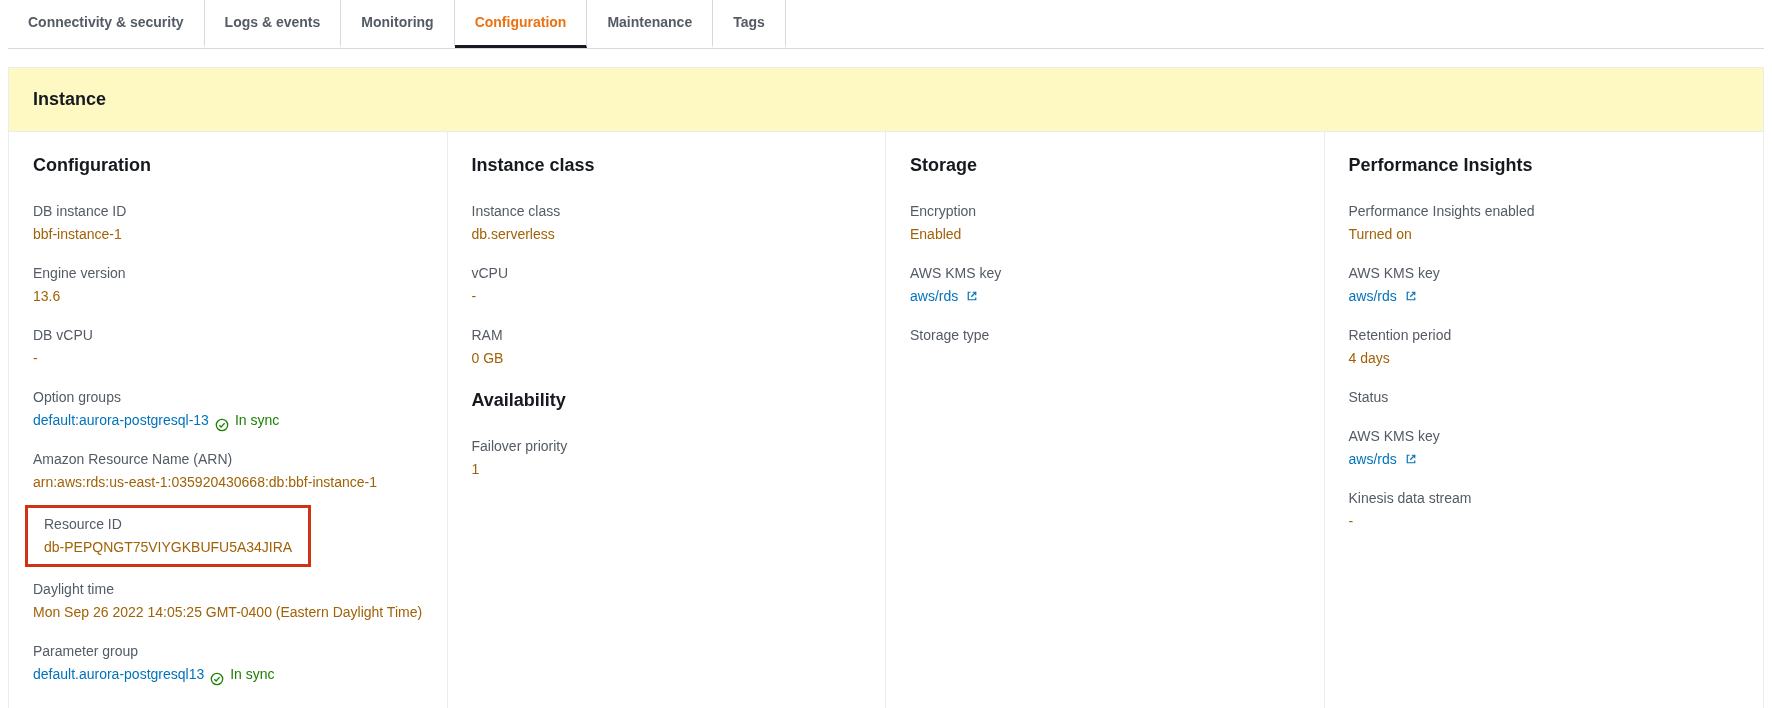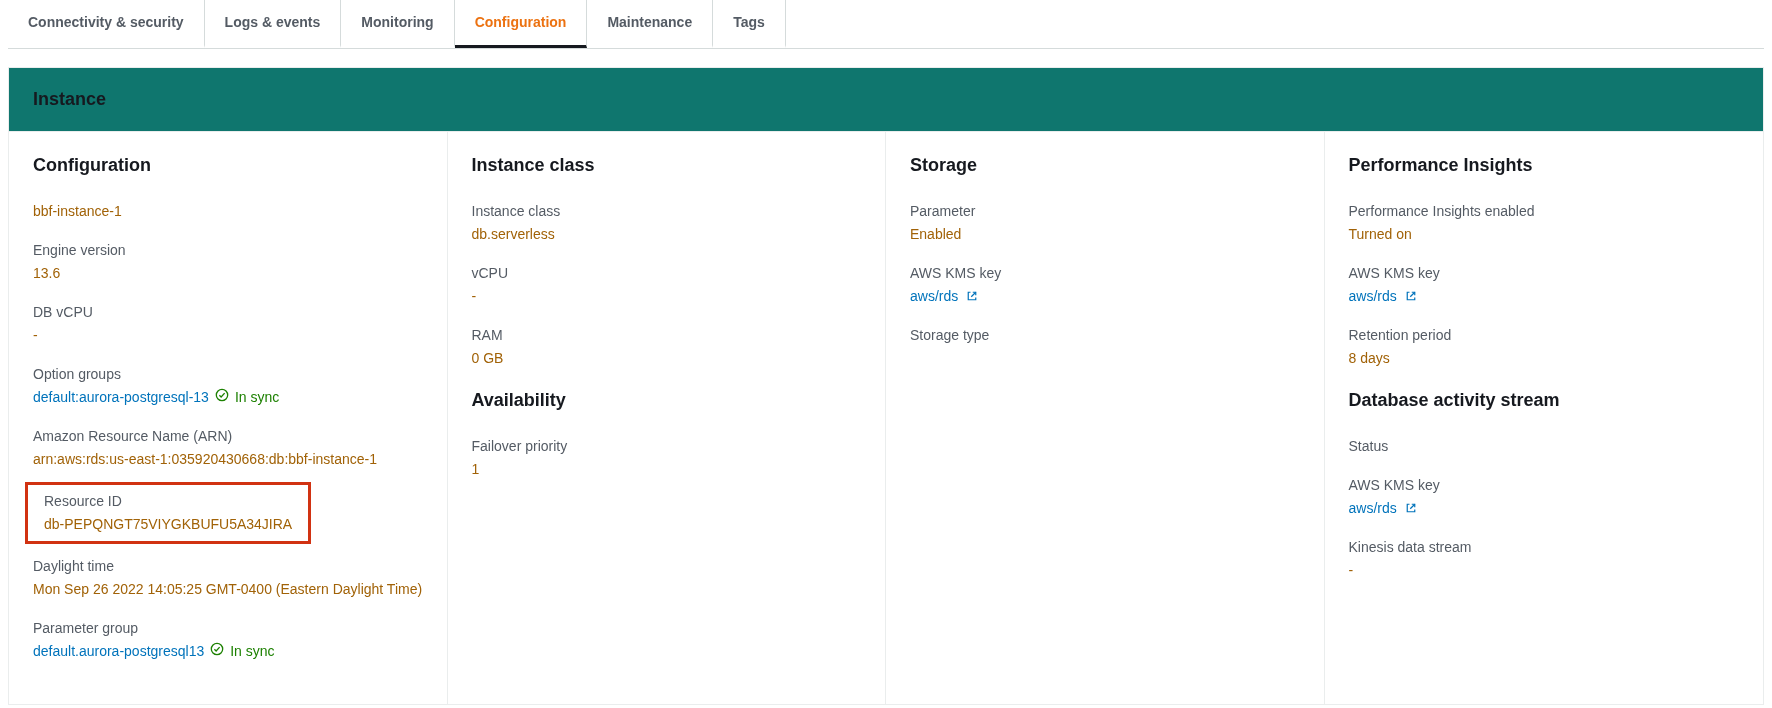--- a/index.html
+++ b/index.html
@@ -34,21 +34,21 @@
     border: 1px solid #eaeded;
     background: #fafafa;
     margin-top: 18px;
   }
   .panel-header {
     padding: 18px 24px;
     font-size: 18px;
     font-weight: 700;
     color: #16191f;
     border-bottom: 1px solid #eaeded;
-    background: #0f766e;
+    background: #fef9c3;
   }
   .panel-body {
     display: grid;
     grid-template-columns: repeat(4, 1fr);
     gap: 0;
     background: #ffffff;
   }
   .col {
     padding: 20px 24px 24px 24px;
     border-right: 1px solid #eaeded;
@@ -71,21 +71,21 @@
   .subsection-title {
     font-size: 18px;
     font-weight: 700;
     color: #16191f;
     margin: 14px 0 22px 0;
   }
   a.link {
     color: #0073bb;
     text-decoration: none;
   }
-  .inline-flex { display: inline-flex; align-items: flex-start; gap: 6px; }
+  .inline-flex { display: inline-flex; align-items: flex-end; gap: 6px; }
   .status-green { color: #1d8102; }
   .highlight-box {
     display: inline-block;
     border: 3px solid #d13212;
     padding: 6px 16px;
     margin: -6px -8px 12px -8px;
   }
   .ext-icon {
     width: 12px; height: 12px; display: inline-block; margin-left: 4px;
     vertical-align: -1px;
@@ -108,20 +108,21 @@
 
 <div class="panel">
   <div class="panel-header">Instance</div>
 
   <div class="panel-body">
 
     <div class="col">
       <div class="section-title">Configuration</div>
 
       <div class="field">
+        <div class="label">DB instance ID</div>
         <div class="value">bbf-instance-1</div>
       </div>
 
       <div class="field">
         <div class="label">Engine version</div>
         <div class="value">13.6</div>
       </div>
 
       <div class="field">
         <div class="label">DB vCPU</div>
@@ -195,21 +196,21 @@
       <div class="field">
         <div class="label">Failover priority</div>
         <div class="value">1</div>
       </div>
     </div>
 
     <div class="col">
       <div class="section-title">Storage</div>
 
       <div class="field">
-        <div class="label">Parameter</div>
+        <div class="label">Encryption</div>
         <div class="value">Enabled</div>
       </div>
 
       <div class="field">
         <div class="label">AWS KMS key</div>
         <div>
           <a href="#" class="link">
             <span>aws/rds</span>
             <span class="ext-icon">
               <svg viewBox="0 0 16 16" width="12" height="12" fill="none" stroke="#0073bb" stroke-width="1.6">
@@ -247,24 +248,23 @@
                   <path d="M9 3h4v4"></path>
                   <path d="M13 3L7 9"></path>
                 </svg>
             </span>
           </a>
         </div>
       </div>
 
       <div class="field">
         <div class="label">Retention period</div>
-        <div class="value">8 days</div>
-      </div>
-
-      <div class="subsection-title">Database activity stream</div>
+        <div class="value">4 days</div>
+      </div>
+
 
       <div class="field">
         <div class="label">Status</div>
         <div class="value"></div>
       </div>
 
       <div class="field">
         <div class="label">AWS KMS key</div>
         <div>
           <a href="#" class="link">

